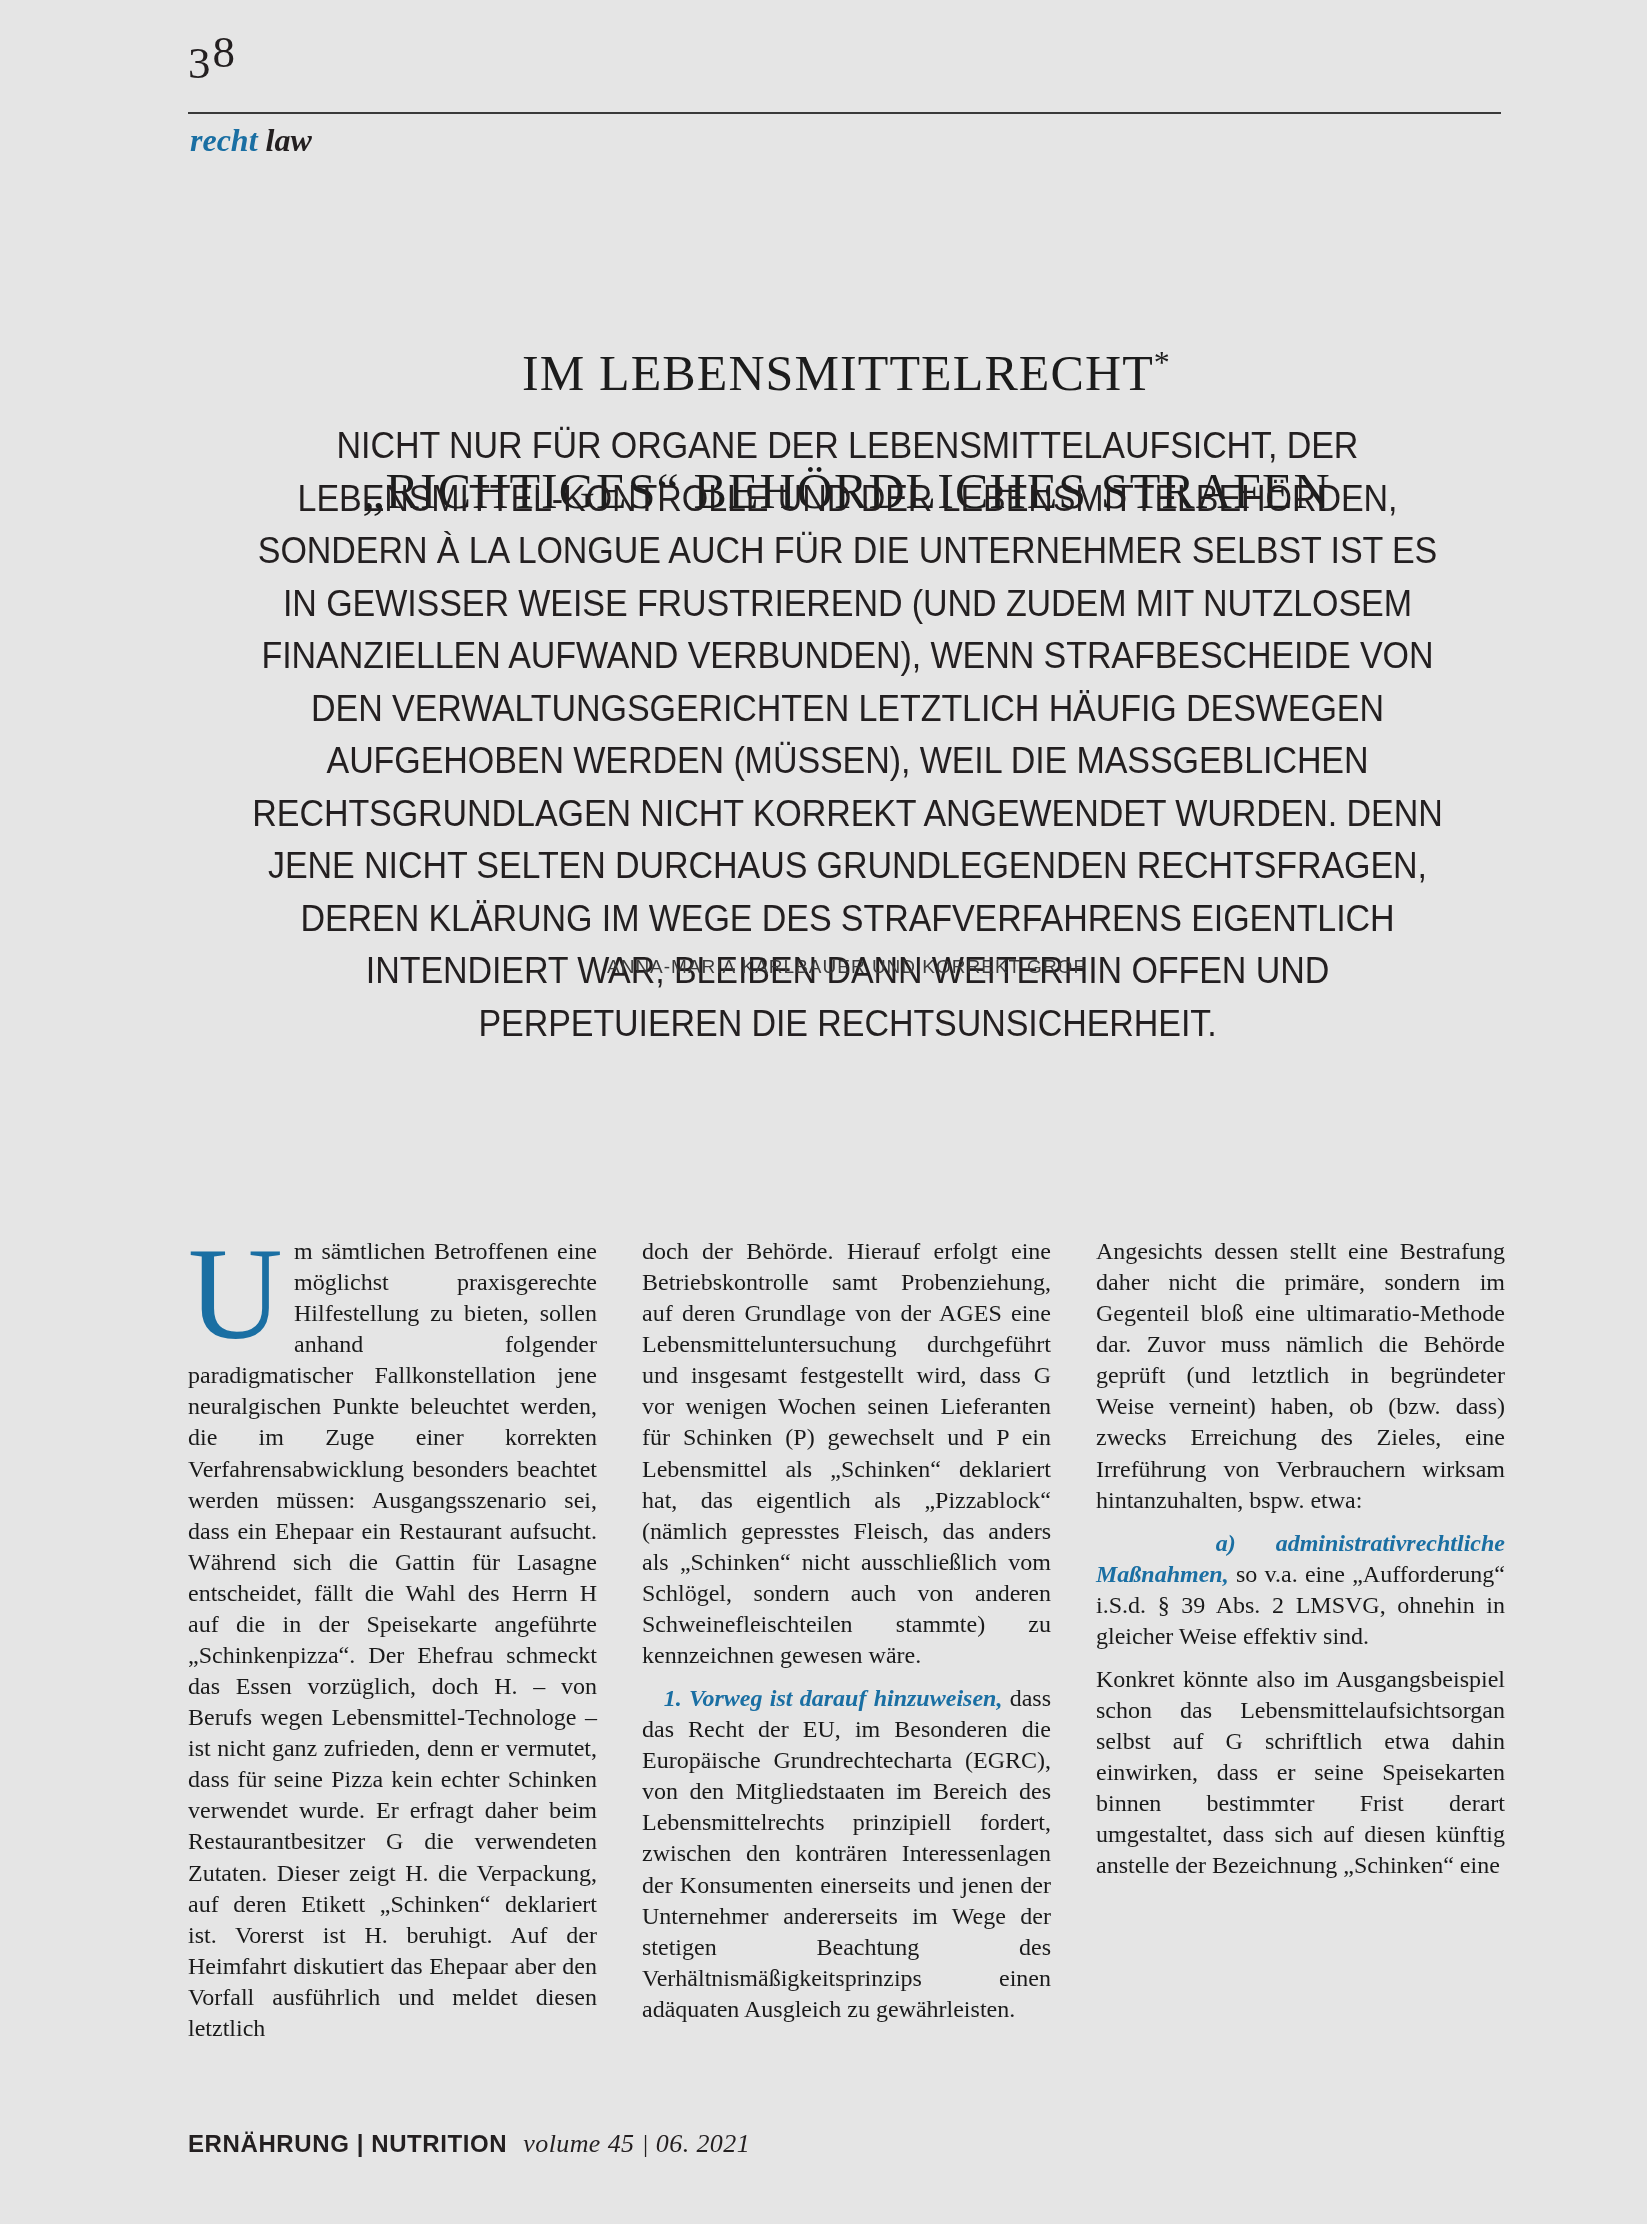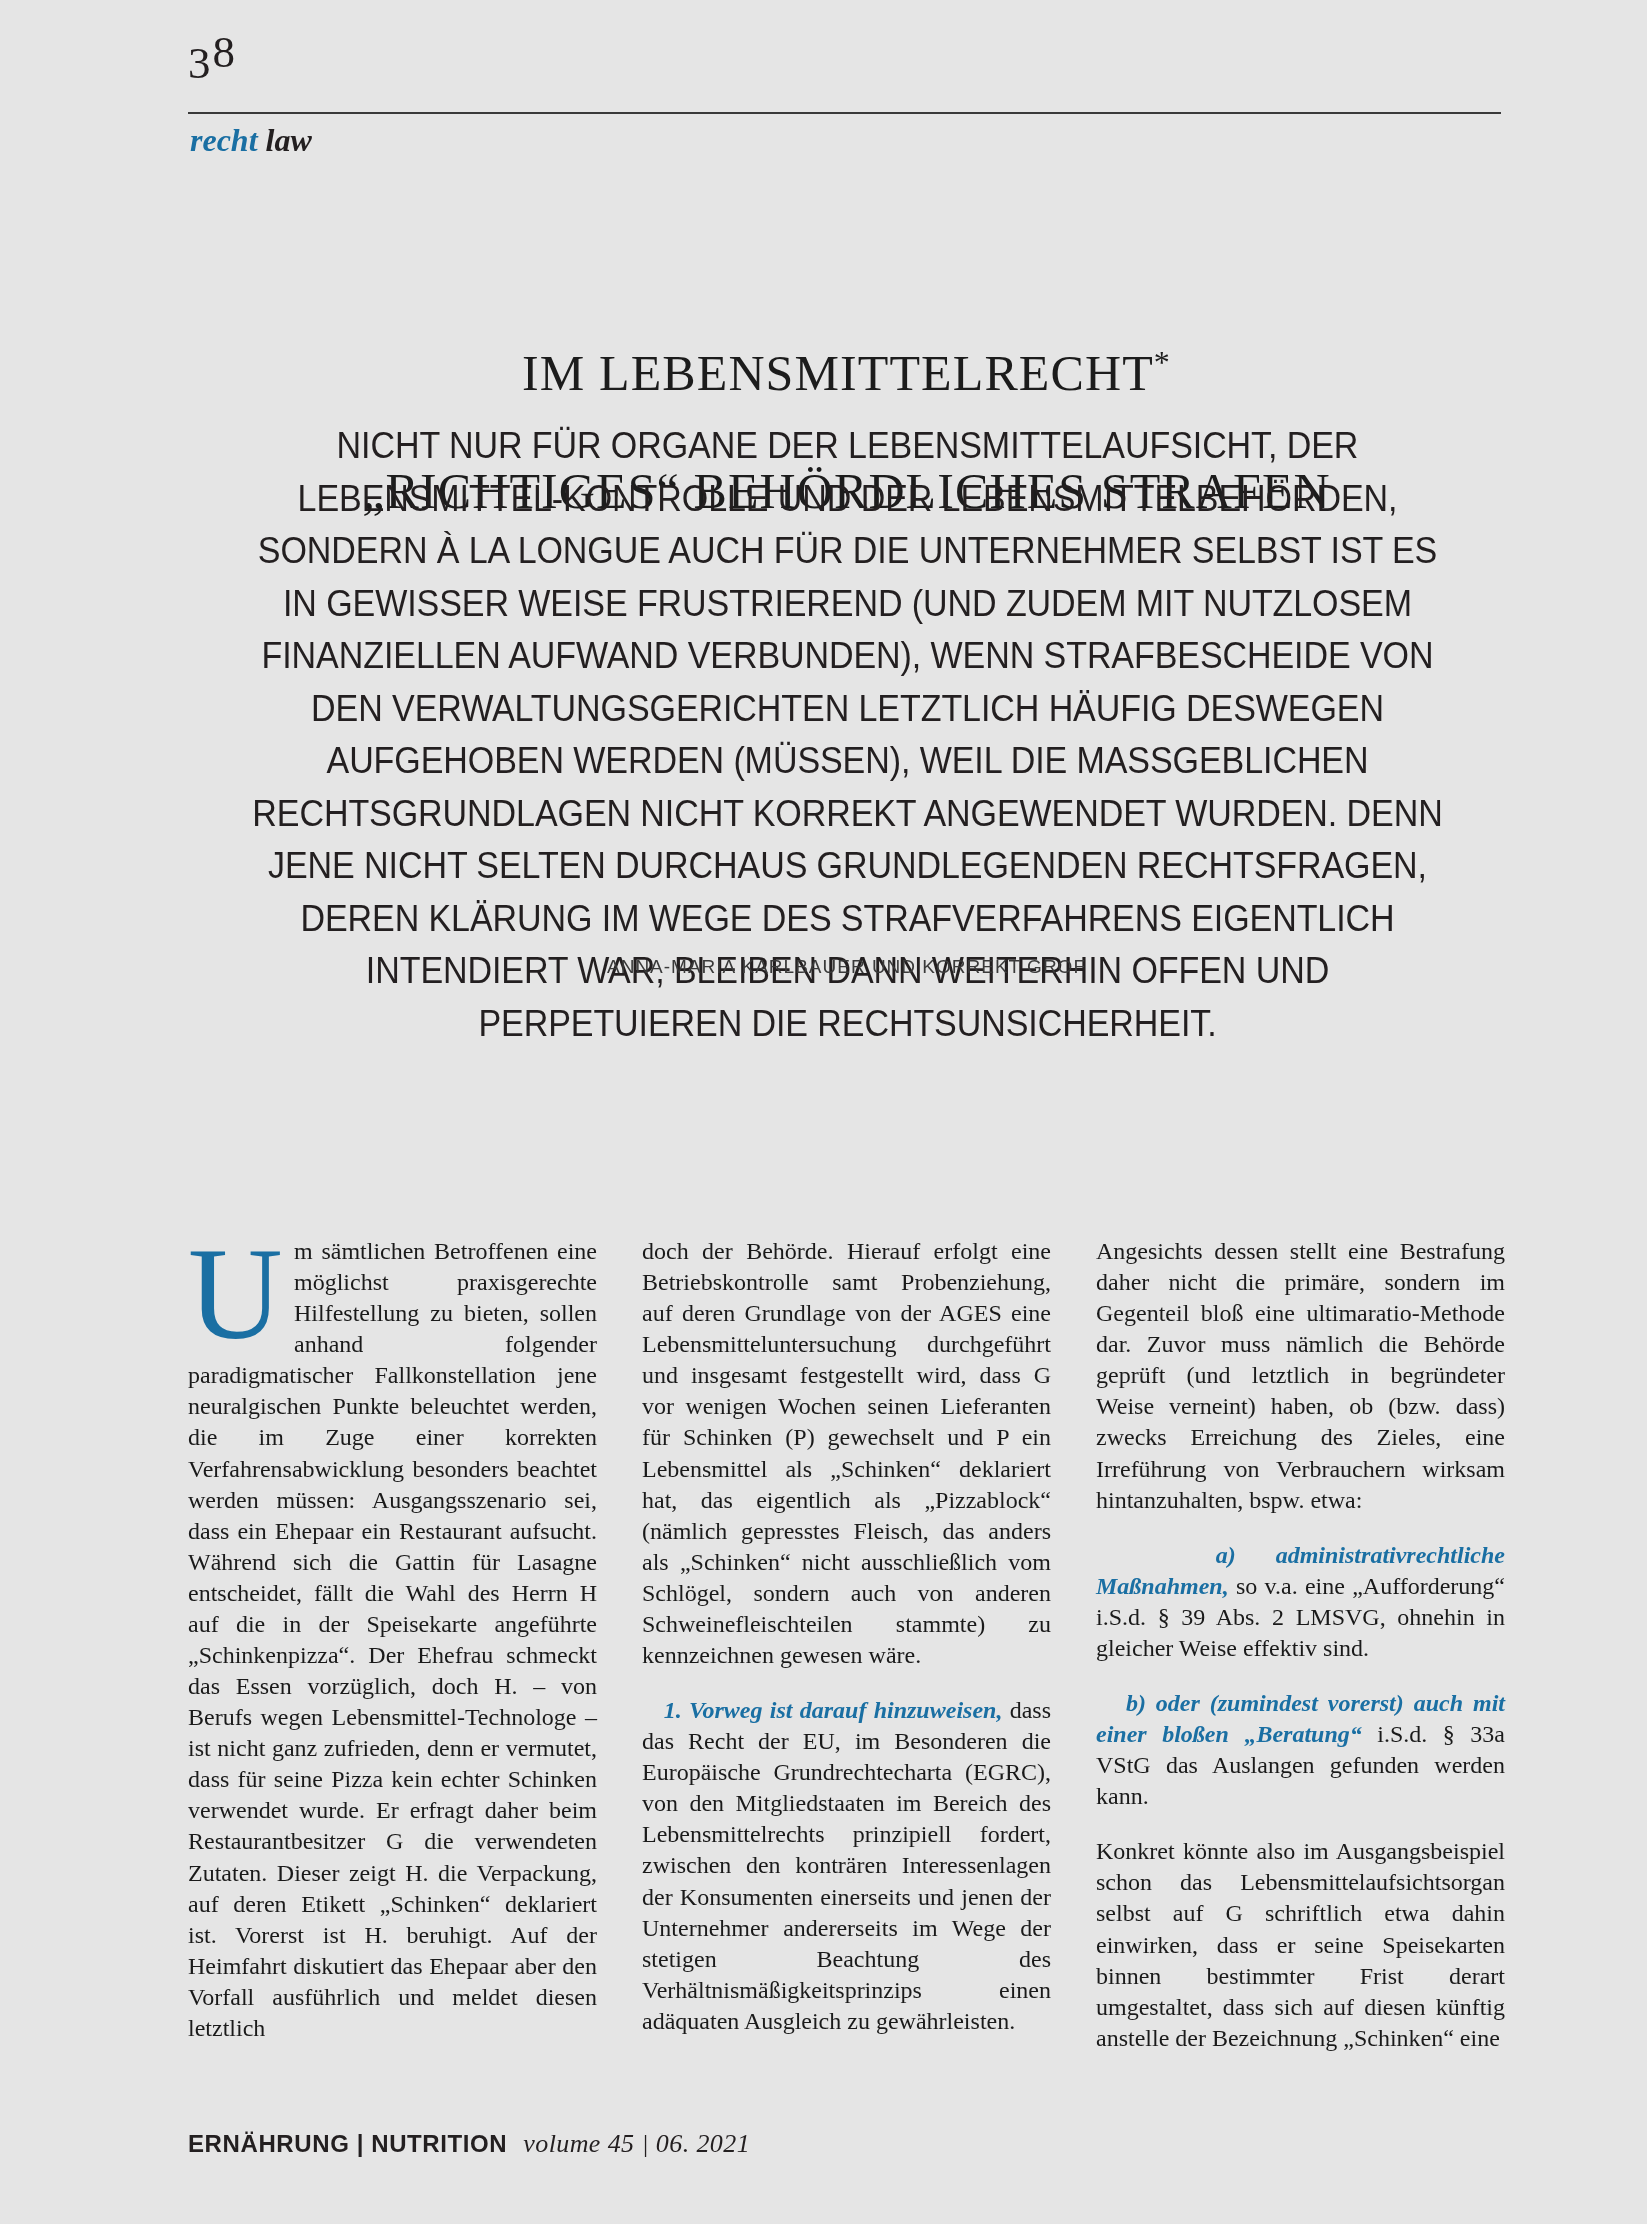--- a/index.html
+++ b/index.html
@@ -112,21 +112,21 @@
     font-family: "Liberation Serif", serif;
     font-size: 24px;
     line-height: 1.295;
     color: #1a1a1a;
     text-align: justify;
     -webkit-hyphens: none;
     hyphens: none;
   }
   .col p { margin: 0; }
   .col p + p { margin-top: 0; }
-  .col p.spaced { margin-top: 24px; }
+  .col p.spaced { margin-top: 12px; }
 
   
   .dropcap {
     float: left;
     font-family: "Liberation Serif", serif;
     font-size: 131px;
     line-height: 0.82;
     color: #1a6fa3;
     margin: 3.8px 11.4px 0 0;
     padding: 0;
@@ -198,23 +198,20 @@
       <p class="spaced">
         &nbsp;&nbsp;&nbsp;<span class="lead-head run-in">1. Vorweg ist darauf hinzuweisen,</span><span> dass das Recht der EU, im Besonderen die Europäische Grundrechtecharta (EGRC), von den Mitgliedstaaten im Bereich des Lebensmittelrechts prinzipiell fordert, zwischen den konträren Interessenlagen der Konsumenten einerseits und jenen der Unternehmer andererseits im Wege der stetigen Beachtung des Verhältnismäßigkeitsprinzips einen adäquaten Ausgleich zu gewährleisten.</span>
       </p>
     </div>
 
     <div class="col">
       <p>Angesichts dessen stellt eine Bestrafung daher nicht die primäre, sondern im Gegenteil bloß eine ultimaratio-Methode dar. Zuvor muss nämlich die Behörde geprüft (und letztlich in begründeter Weise verneint) haben, ob (bzw. dass) zwecks Erreichung des Zieles, eine Irreführung von Verbrauchern wirksam hintanzuhalten, bspw. etwa:</p>
       <p class="spaced">
         &nbsp;&nbsp;&nbsp;<span class="lead-head run-in">a) administrativrechtliche Maßnahmen,</span><span> so v.a. eine „Aufforderung“ i.S.d. § 39 Abs. 2 LMSVG, ohnehin in gleicher Weise effektiv sind.</span>
       </p>
-      <p class="spaced">
-        &nbsp;&nbsp;&nbsp;<span class="lead-head run-in">b) oder (zumindest vorerst) auch mit einer bloßen „Beratung“</span><span> i.S.d. § 33a VStG das Auslangen gefunden werden kann.</span>
-      </p>
       <p class="spaced">Konkret könnte also im Ausgangsbeispiel schon das Lebensmittelaufsichtsorgan selbst auf G schriftlich etwa dahin einwirken, dass er seine Speisekarten binnen bestimmter Frist derart umgestaltet, dass sich auf diesen künftig anstelle der Bezeichnung „Schinken“ eine</p>
     </div>
 
   </div>
 
   <div class="footer">
     <span class="brand">ERNÄHRUNG | NUTRITION</span><span class="issue">volume 45 | 06. 2021</span>
   </div>
 
 </div>

